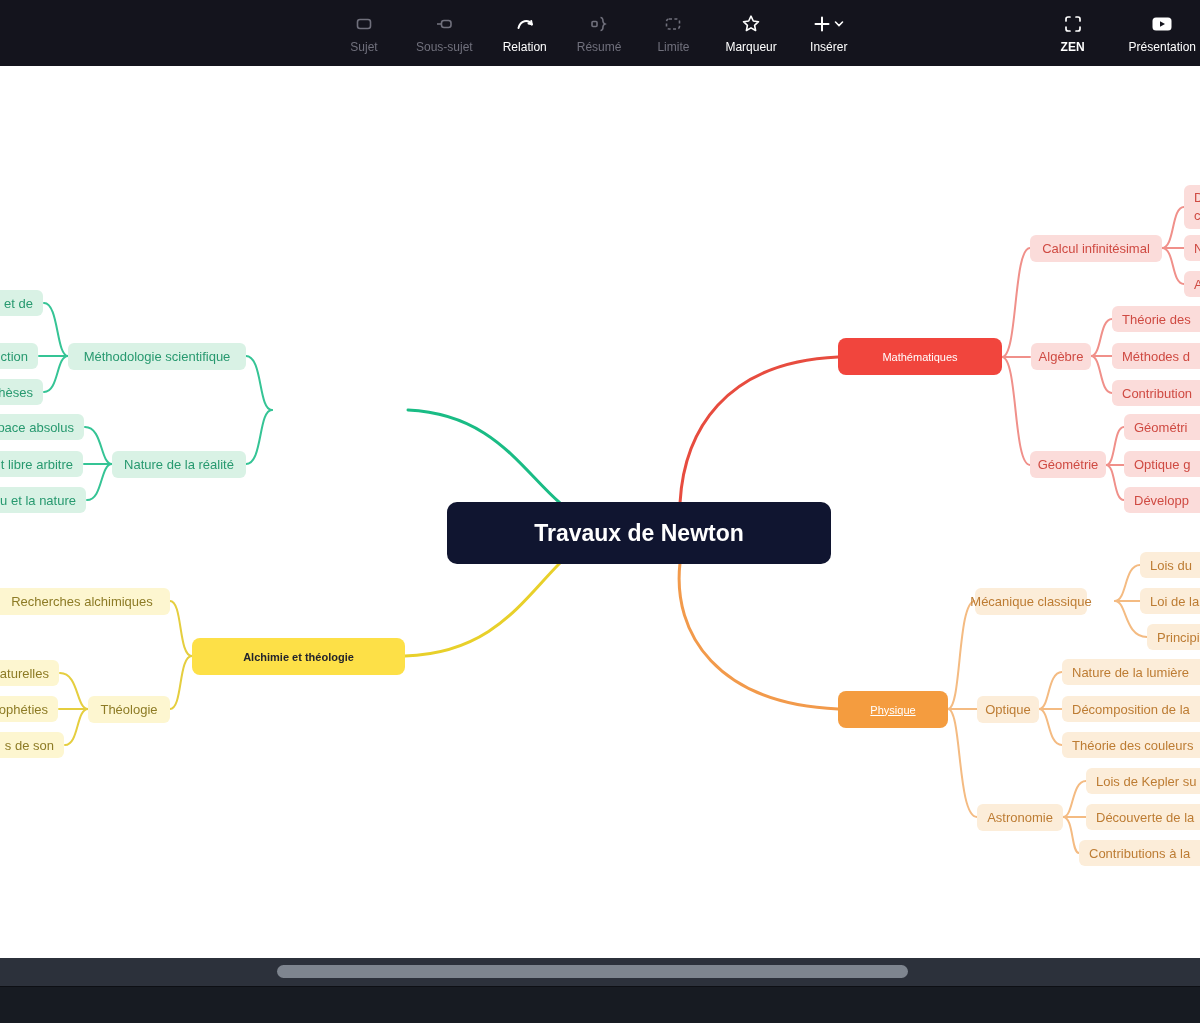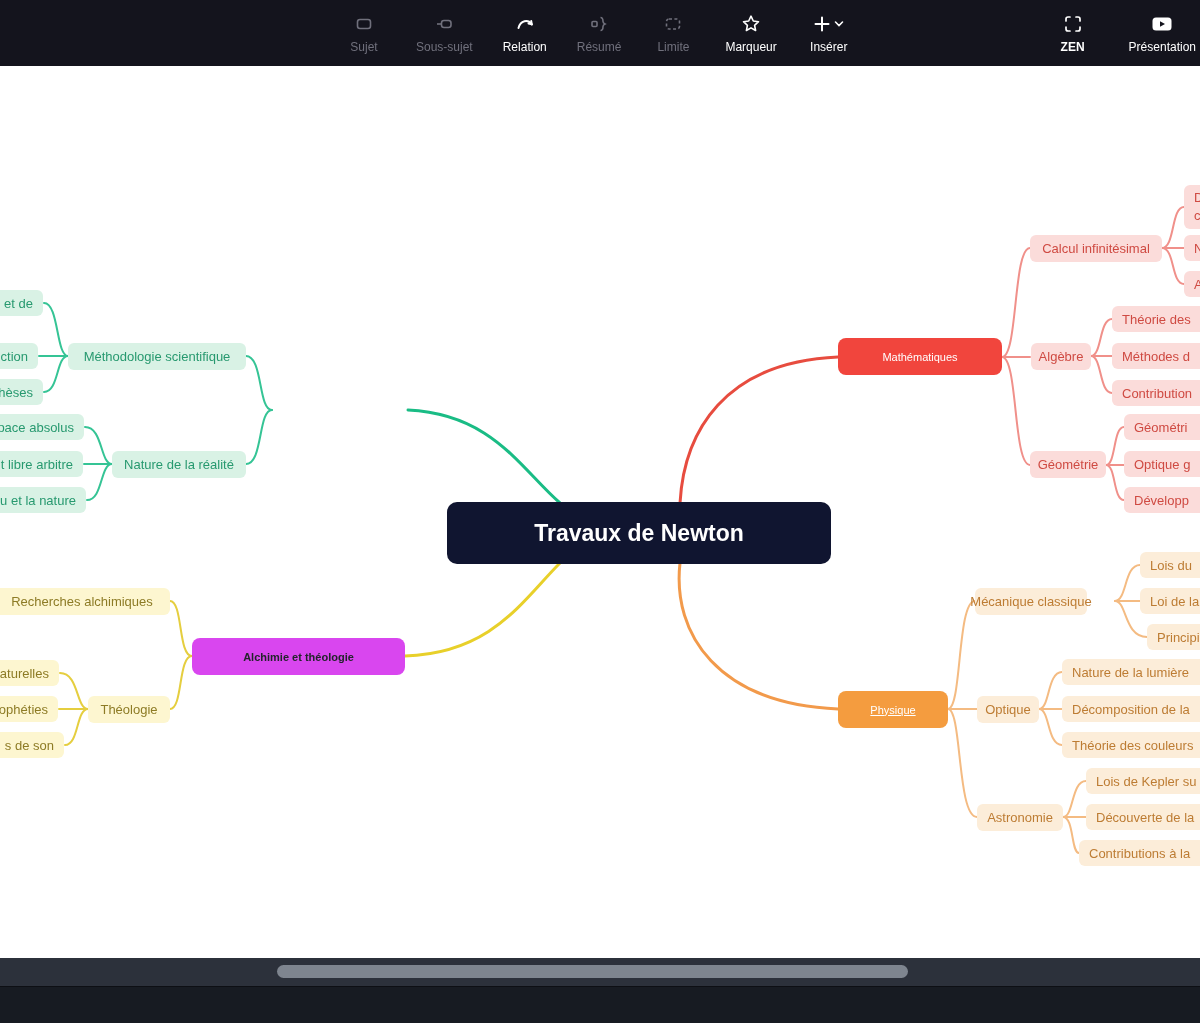--- a/index.html
+++ b/index.html
@@ -32,21 +32,21 @@
          justify-content:center;line-height:1.4;padding-left:10px;}
   .cut-l{justify-content:flex-end;padding-right:10px;}
   .cut-r{justify-content:flex-start;padding-left:10px;}
 
   .v-math-main{background:#f1453d;color:#fff;}
   .v-math-sub{background:#fbdcda;color:#cf4a42;}
   .v-phys-main{background:#f49c3f;color:#fff;text-decoration:underline;}
   .v-phys-sub{background:#fcedd9;color:#bd7c33;}
   .v-philo-main{background:#1cba80;color:#fff;}
   .v-philo-sub{background:#d9f2e5;color:#27996f;}
-  .v-alch-main{background:#d946ef;color:#23242c;}
+  .v-alch-main{background:#fde047;color:#23242c;}
   .v-alch-sub{background:#fdf6d0;color:#8d7b25;}
 
   
   .scroll-strip{position:absolute;left:0;top:958px;width:1200px;height:28px;background:#2c313b;}
   .scroll-thumb{position:absolute;left:277px;top:7px;width:631px;height:13px;border-radius:7px;background:#7e858f;cursor:pointer;}
   .footer-strip{position:absolute;left:0;top:986px;width:1200px;height:37px;background:#171b22;border-top:1px solid #0d0f14;box-sizing:border-box;}
 </style>
 </head>
 <body>
 

